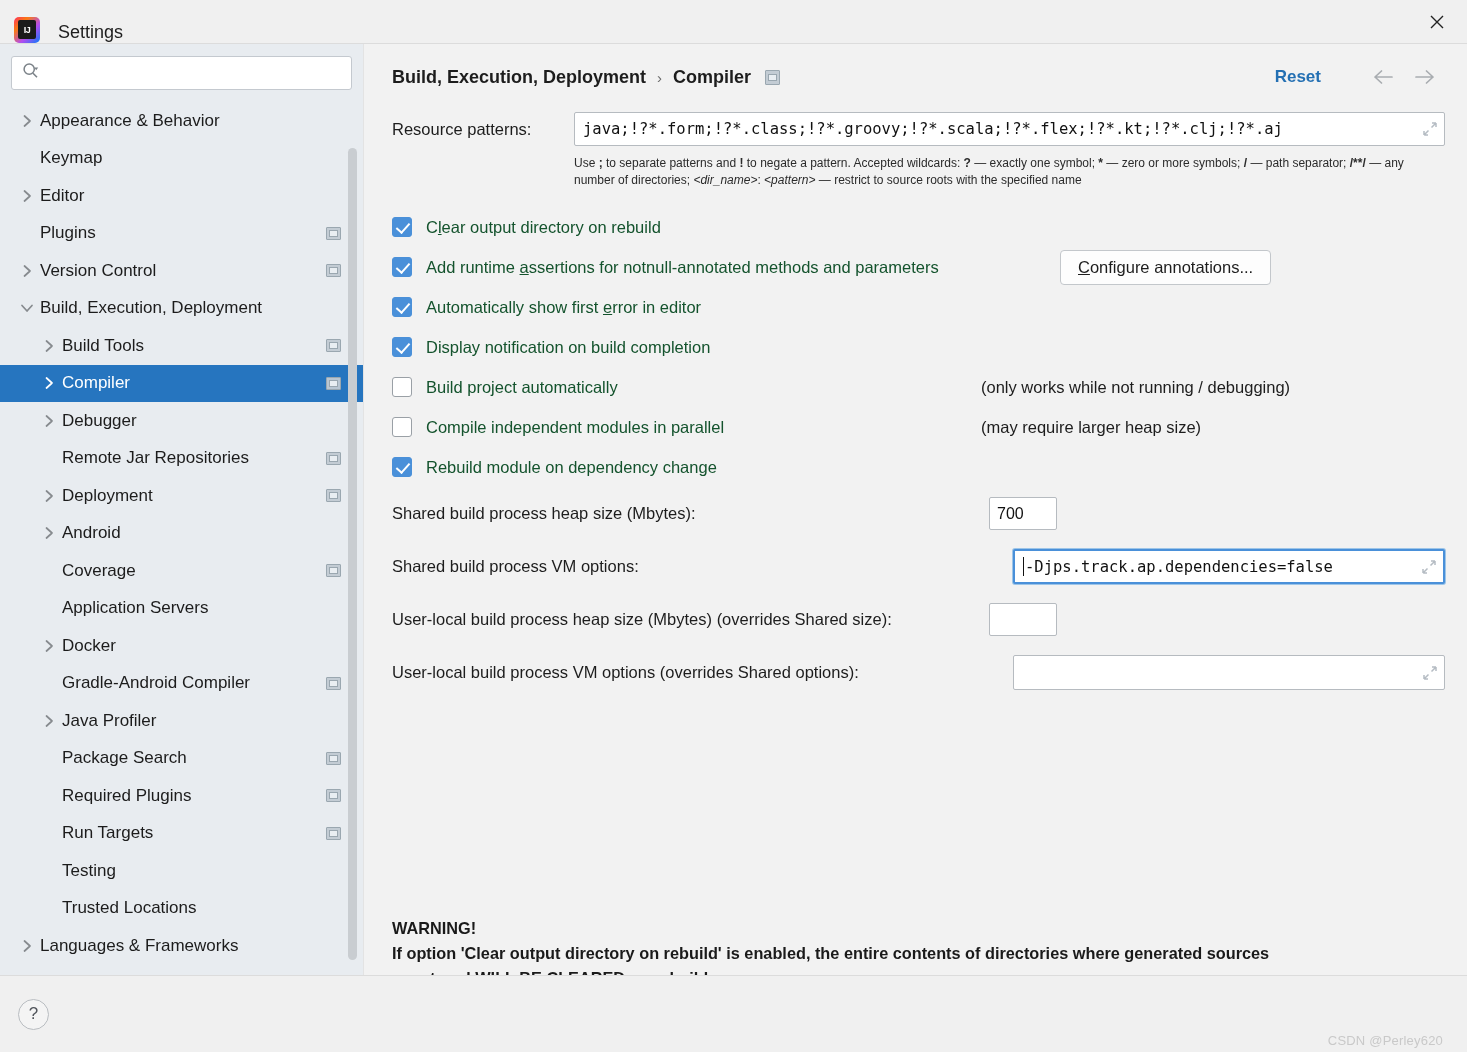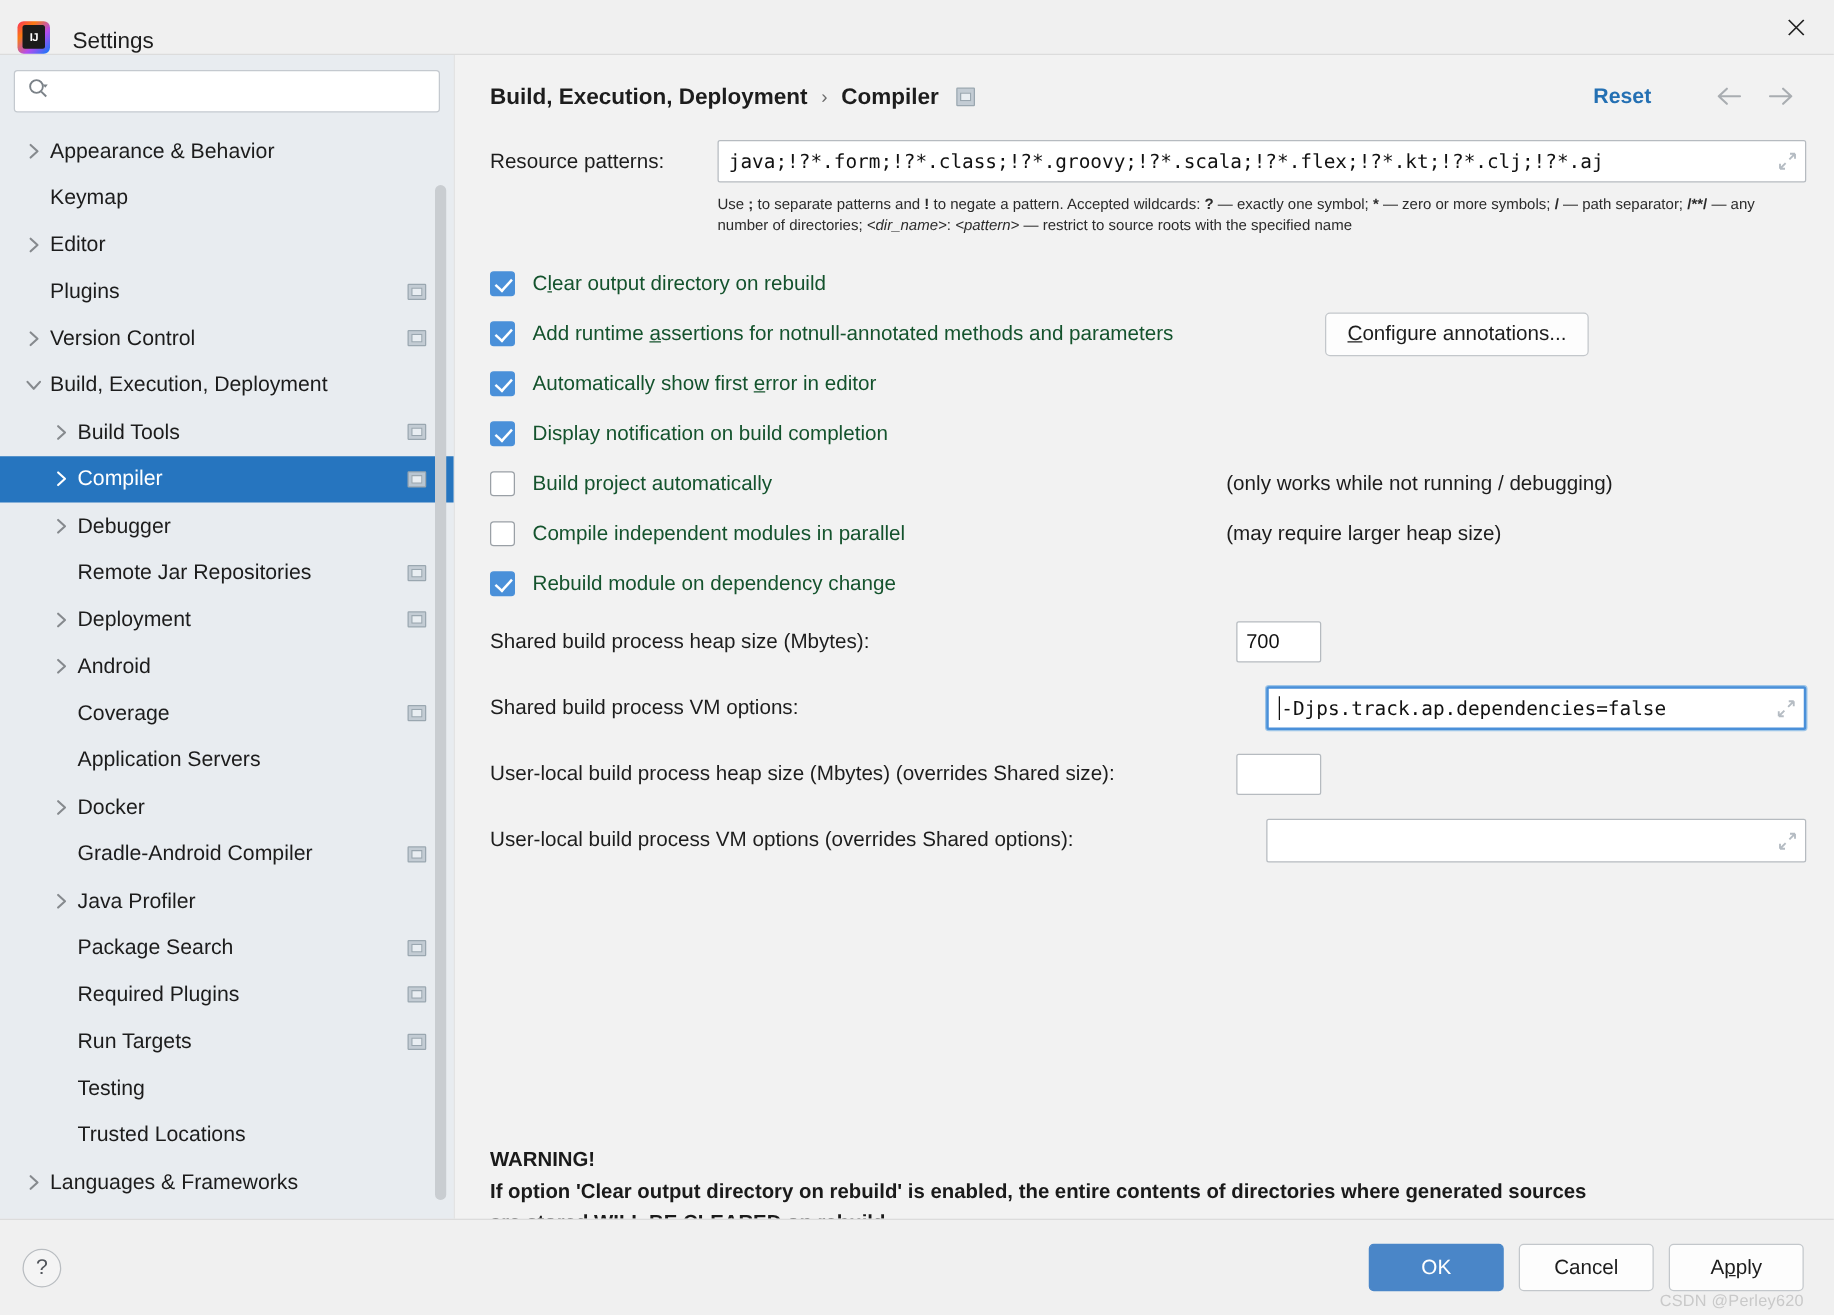--- a/index.html
+++ b/index.html
@@ -780,21 +780,16 @@
         <div>WARNING!</div>
         <div>If option 'Clear output directory on rebuild' is enabled, the entire contents of directories where generated sources</div>
         <div>are stored WILL BE CLEARED on rebuild.</div>
       </div>
 
     </div>
   </div>
 
   <div class="footer">
     <div class="help-circle">?</div>
-    <div class="footer-btns">
-      <div class="btn primary">OK</div>
-      <div class="btn">Cancel</div>
-      <div class="btn" id="apply-btn">A<u>p</u>ply</div>
-    </div>
     <div class="watermark">CSDN @Perley620</div>
   </div>
 
 </div>
 
 </body></html>

